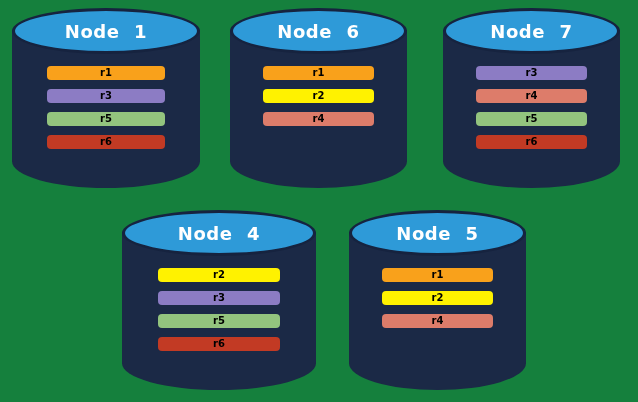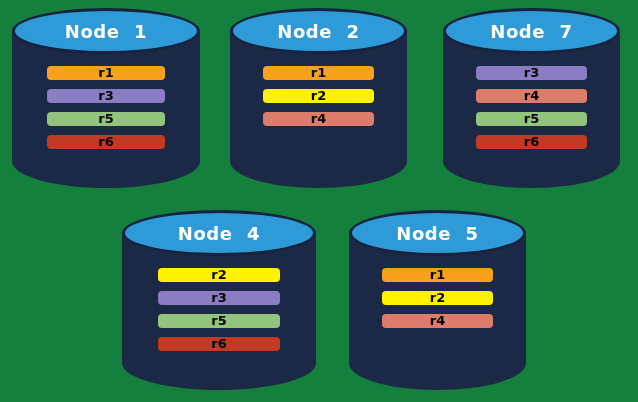--- a/index.html
+++ b/index.html
@@ -57,21 +57,21 @@
     gap: 9px;
   }
   .bar {
     width: 63%;
     height: 14px;
     border-radius: 4px;
     display: flex;
     align-items: center;
     justify-content: center;
     color: #000000;
-    font-size: 13px;
+    font-size: 10px;
     font-weight: bold;
     line-height: 14px;
     user-select: none;
   }
   
   .pos-n1 { left: 12px;  top: 8px;   width: 188px; }
   .pos-n2 { left: 230px; top: 8px; }
   .pos-n3 { left: 443px; top: 8px; }
   .pos-n4 { left: 122px; top: 210px; padding-left: 17px; }
   .pos-n5 { left: 349px; top: 210px; text-decoration: underline; }
@@ -90,21 +90,21 @@
         <div class="bar" style="background: rgb(249, 161, 27); color: rgb(0, 0, 0);">r1</div>
         <div class="bar" style="background: rgb(140, 124, 196); color: rgb(0, 0, 0);">r3</div>
         <div class="bar" style="background: rgb(147, 196, 126); color: rgb(0, 0, 0);">r5</div>
         <div class="bar" style="background: rgb(194, 58, 36); color: rgb(0, 0, 0);">r6</div>
       </div>
   </div>
 
   <div class="cylinder pos-n2">
     <div class="cyl-body"></div>
     <div class="cyl-top">
-      <span class="node-label">Node 2</span>
+      <span class="node-label">Node 6</span>
     </div>
     <div class="bars">
         <div class="bar" style="background: rgb(249, 161, 27); color: rgb(0, 0, 0);">r1</div>
         <div class="bar" style="background: rgb(255, 242, 0); color: rgb(0, 0, 0);">r2</div>
         <div class="bar" style="background: rgb(221, 124, 106); color: rgb(0, 0, 0);">r4</div>
       </div>
   </div>
 
   <div class="cylinder pos-n3">
     <div class="cyl-body"></div>

